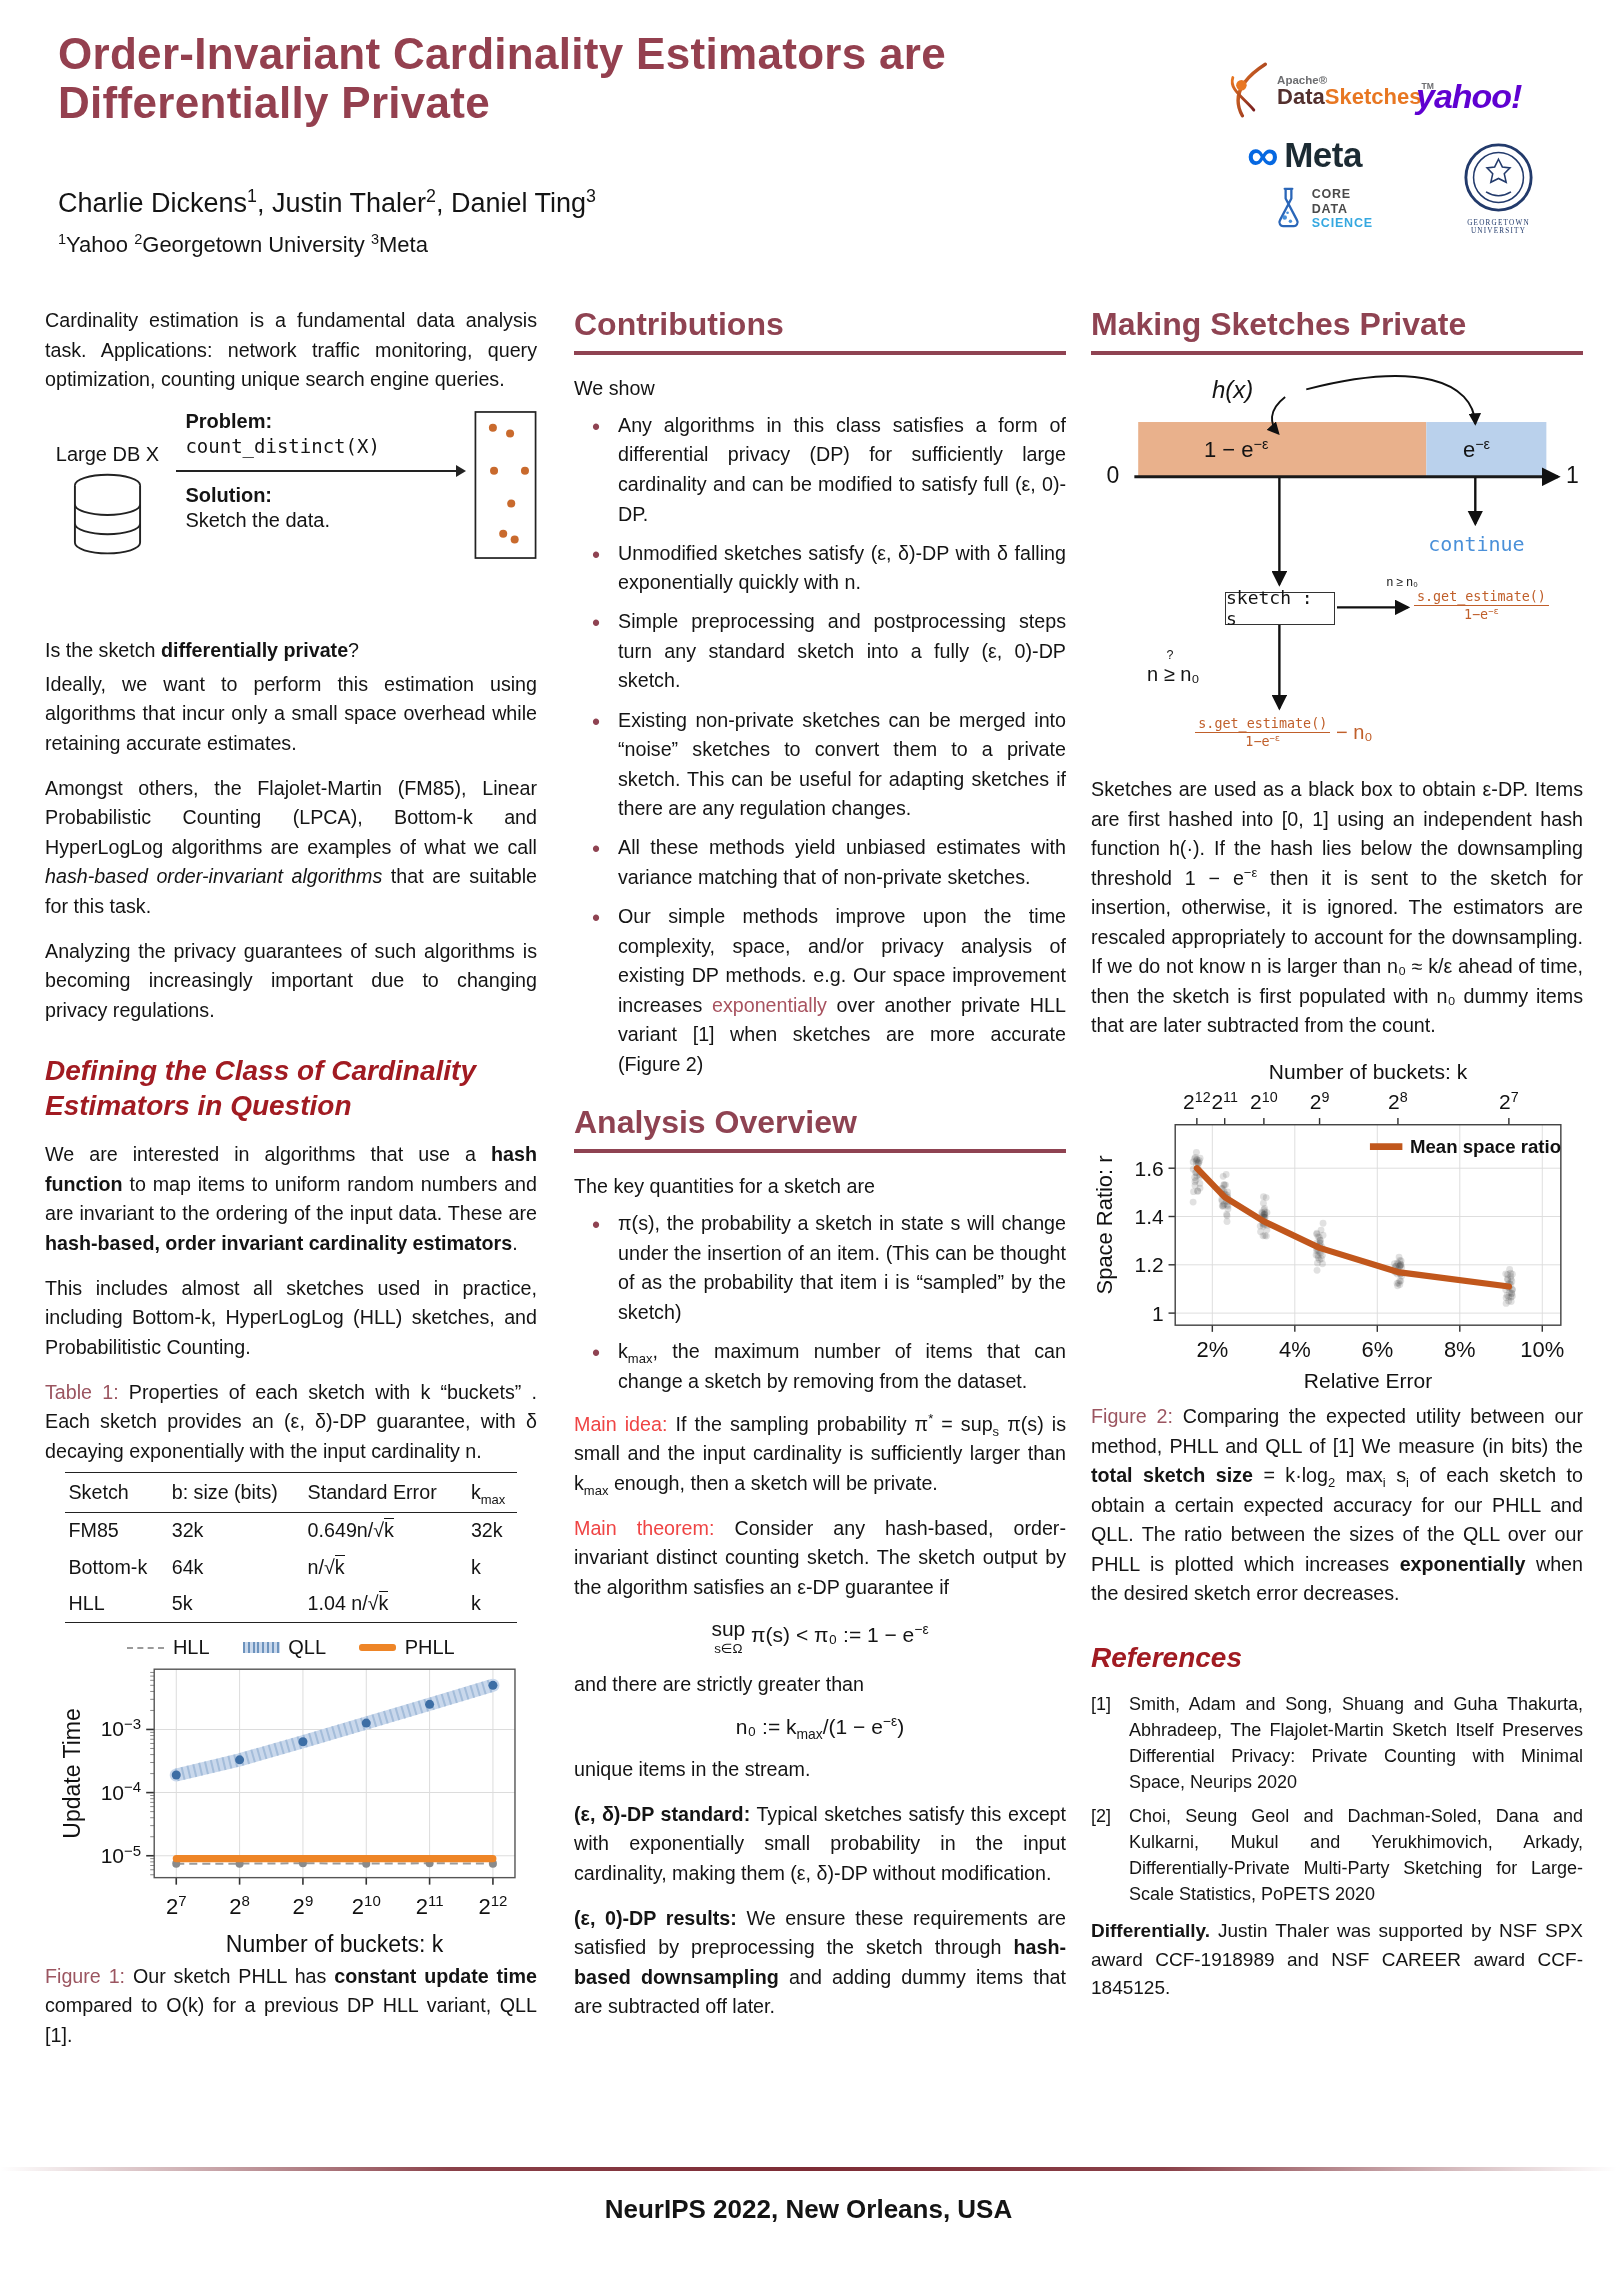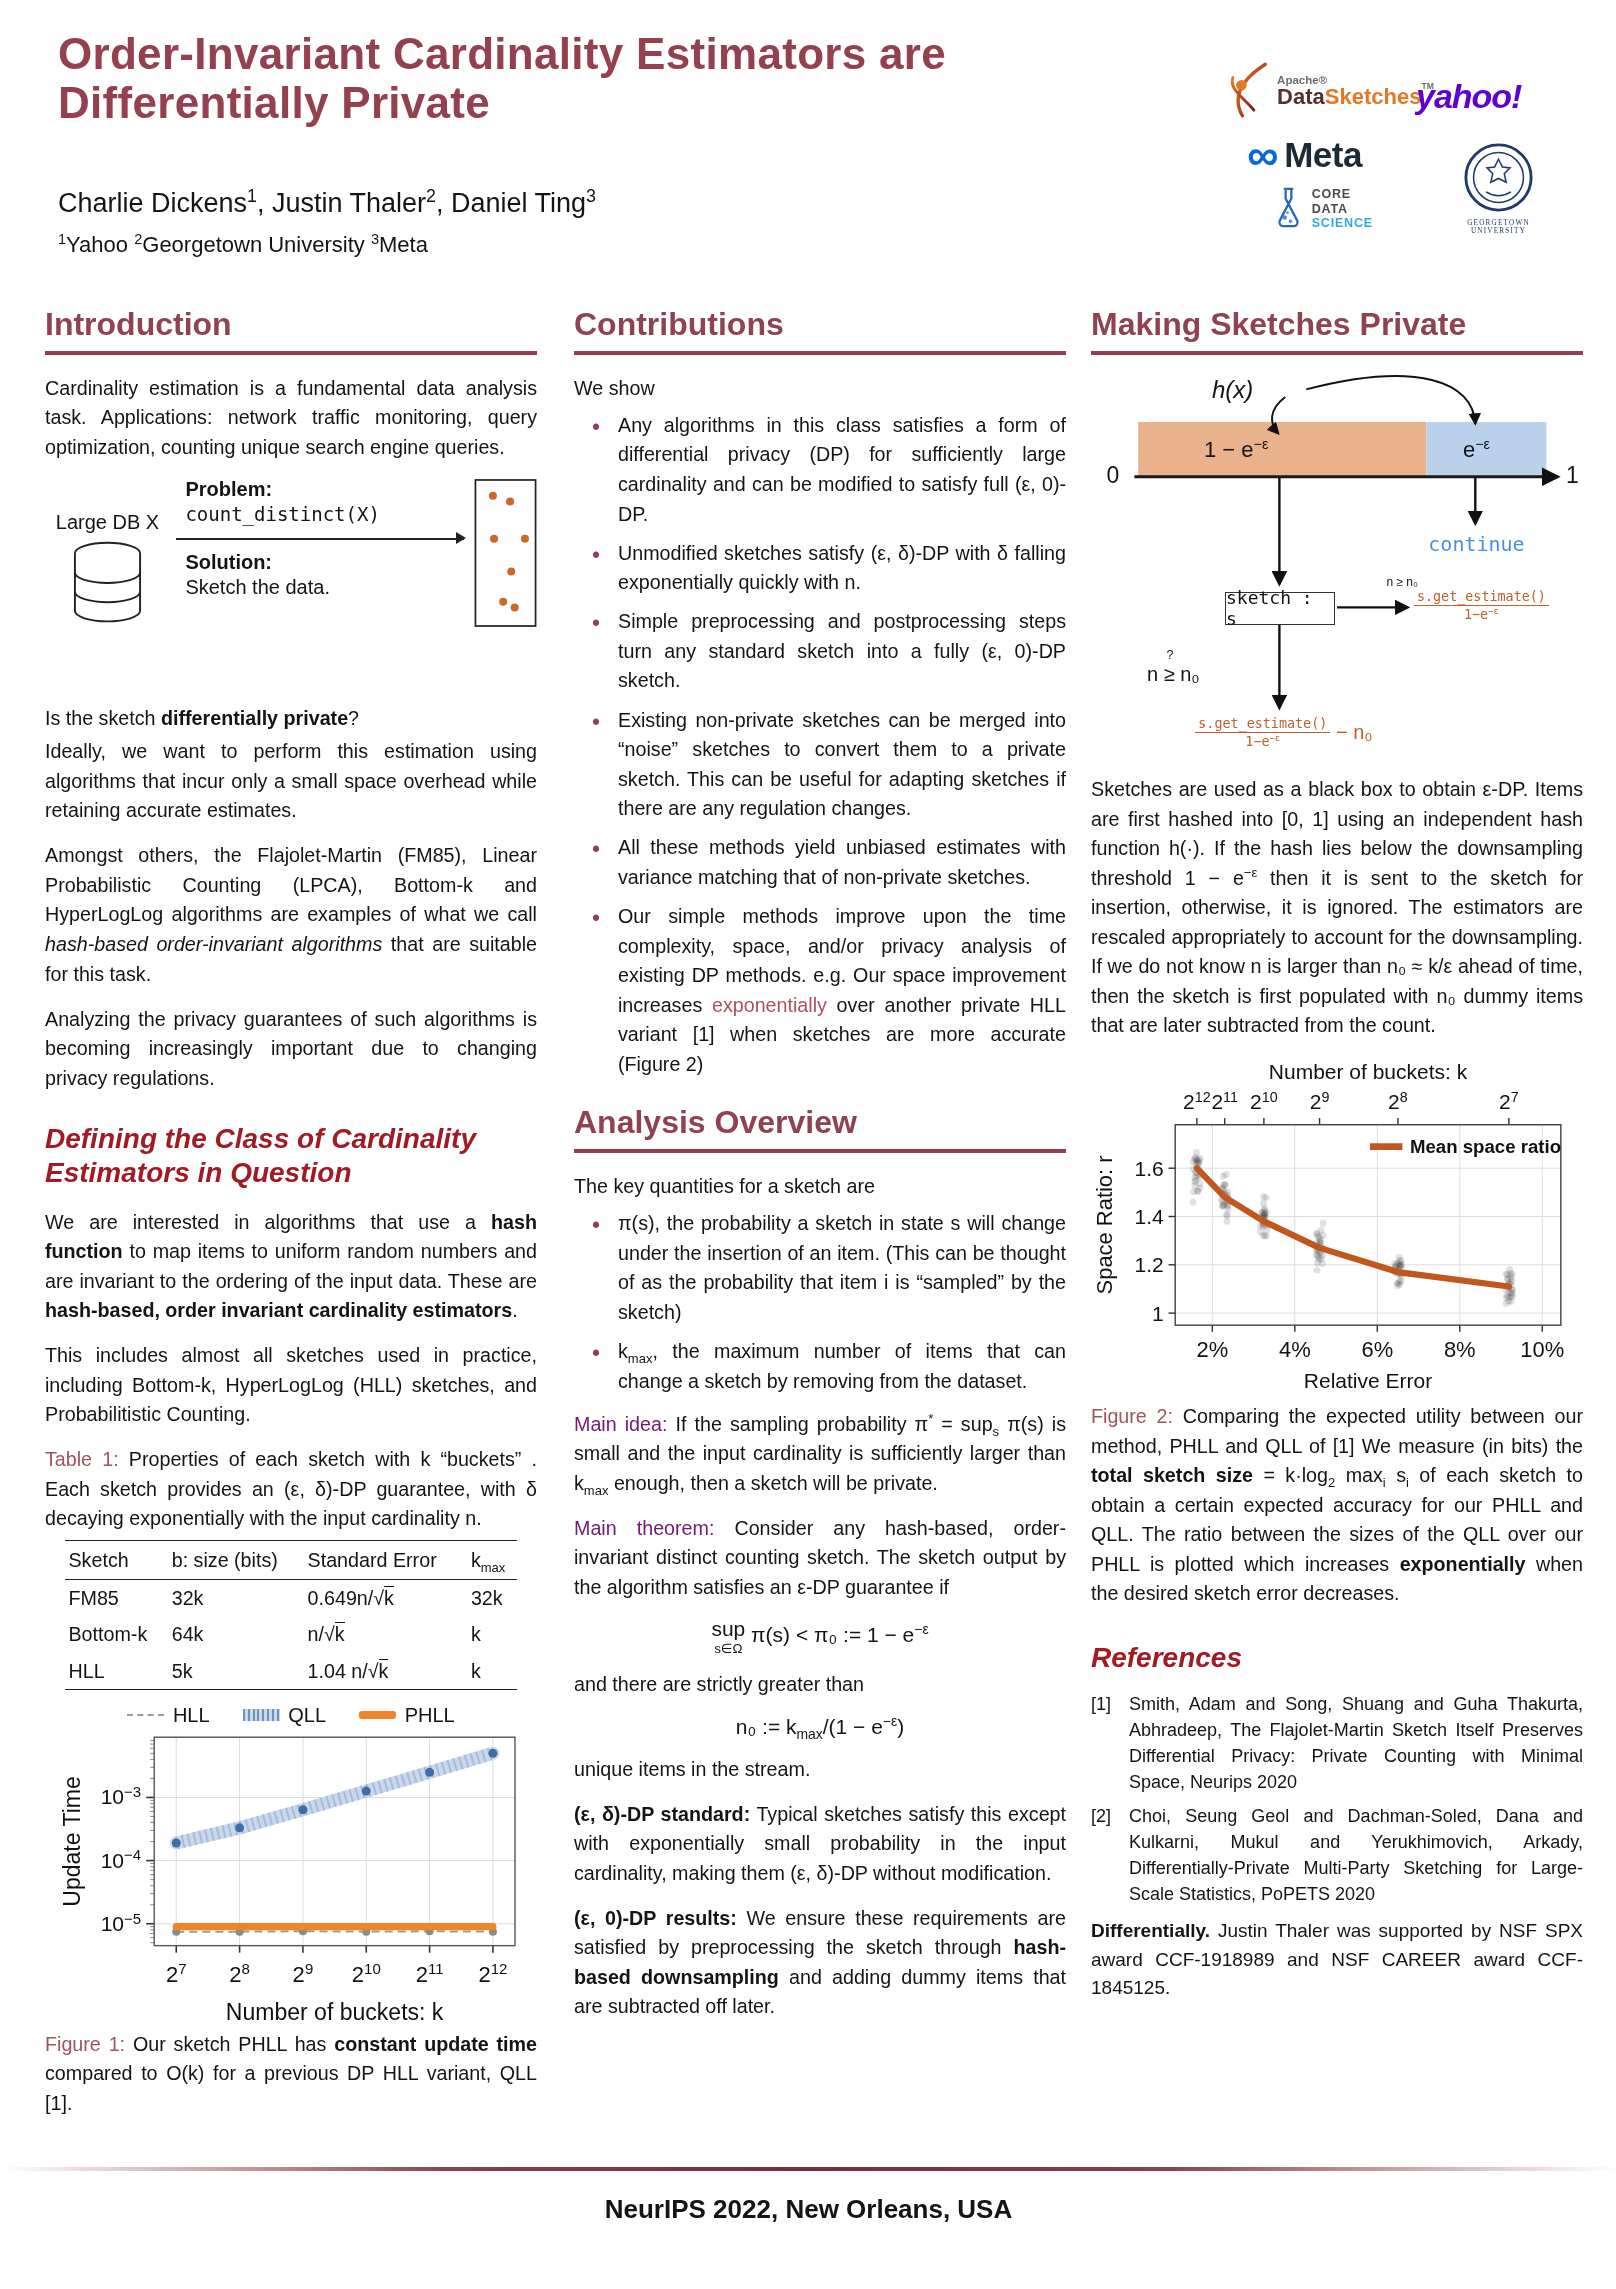--- a/index.html
+++ b/index.html
@@ -55,21 +55,21 @@
   .col p{font-size:19.7px;line-height:1.5;margin:0 0 15.4px 0;text-align:justify;}
   .subsection-head{
     color:#a11b22;font-style:italic;font-weight:bold;font-size:28px;line-height:1.22;
     margin:29px 0 17.3px 0;
   }
   ul.bullets{list-style:none;margin:0 0 13.4px 0;padding:0 0 0 44px;}
   ul.bullets li{position:relative;font-size:19.7px;line-height:1.5;margin:0 0 9.6px 0;text-align:justify;}
   ul.bullets li::before{content:"\2022";color:#8f4352;position:absolute;left:-26px;top:-1px;font-size:23px;}
 
   .caplabel{color:#9b5560;}
-  .mainlabel{color:#701a75;}
+  .mainlabel{color:#ef4444;}
   .dplabel{font-weight:bold;}
   .caption{font-size:19px;}
 
   
   #intro-diagram{display:flex;align-items:flex-start;margin:9.6px 0 17.3px 0;height:209px;}
   .db-block{width:125px;text-align:center;padding-top:33px;}
   .db-label{font-size:20px;margin-bottom:3.8px;white-space:nowrap;}
   .mid-block{flex:1;padding:0 9.6px 0 5.8px;}
   .prob-label{font-size:20px;font-weight:bold;margin-left:9.6px;}
   .prob-code{font-size:19px;margin:1.9px 0 9.6px 9.6px;}
@@ -187,21 +187,20 @@
       <circle cx="37" cy="37" r="34" fill="#ffffff" stroke="#223a6b" stroke-width="3"></circle>
       <circle cx="37" cy="37" r="26" fill="none" stroke="#223a6b" stroke-width="1.6"></circle>
       <path d="M37 18 l4 8 8 1 -6 6 2 9 -8 -4 -8 4 2 -9 -6 -6 8 -1 z" fill="none" stroke="#223a6b" stroke-width="1.6"></path>
       <path d="M24 52 q13 8 26 0" fill="none" stroke="#223a6b" stroke-width="1.6"></path>
     </svg>
     <div class="gu-caption">GEORGETOWN UNIVERSITY</div>
   </div>
 </div>
 
 <div id="col1" class="col">
-  <h2 class="section-head">Introduction</h2>
   <p>Cardinality estimation is a fundamental data analysis task.  Applications:  network traffic monitoring, query optimization, counting unique search engine queries.</p>
 
   <div id="intro-diagram">
     <div class="db-block">
       <div class="db-label">Large DB X</div>
       <svg width="83" height="92" viewBox="0 0 86 96">
         <ellipse cx="43" cy="16" rx="34" ry="11" fill="#fff" stroke="#222" stroke-width="2"></ellipse>
         <path d="M9 16 v60 a34 11 0 0 0 68 0 v-60" fill="#fff" stroke="#222" stroke-width="2"></path>
         <path d="M9 36 a34 11 0 0 0 68 0" fill="none" stroke="#222" stroke-width="2"></path>
         <path d="M9 56 a34 11 0 0 0 68 0" fill="none" stroke="#222" stroke-width="2"></path>

